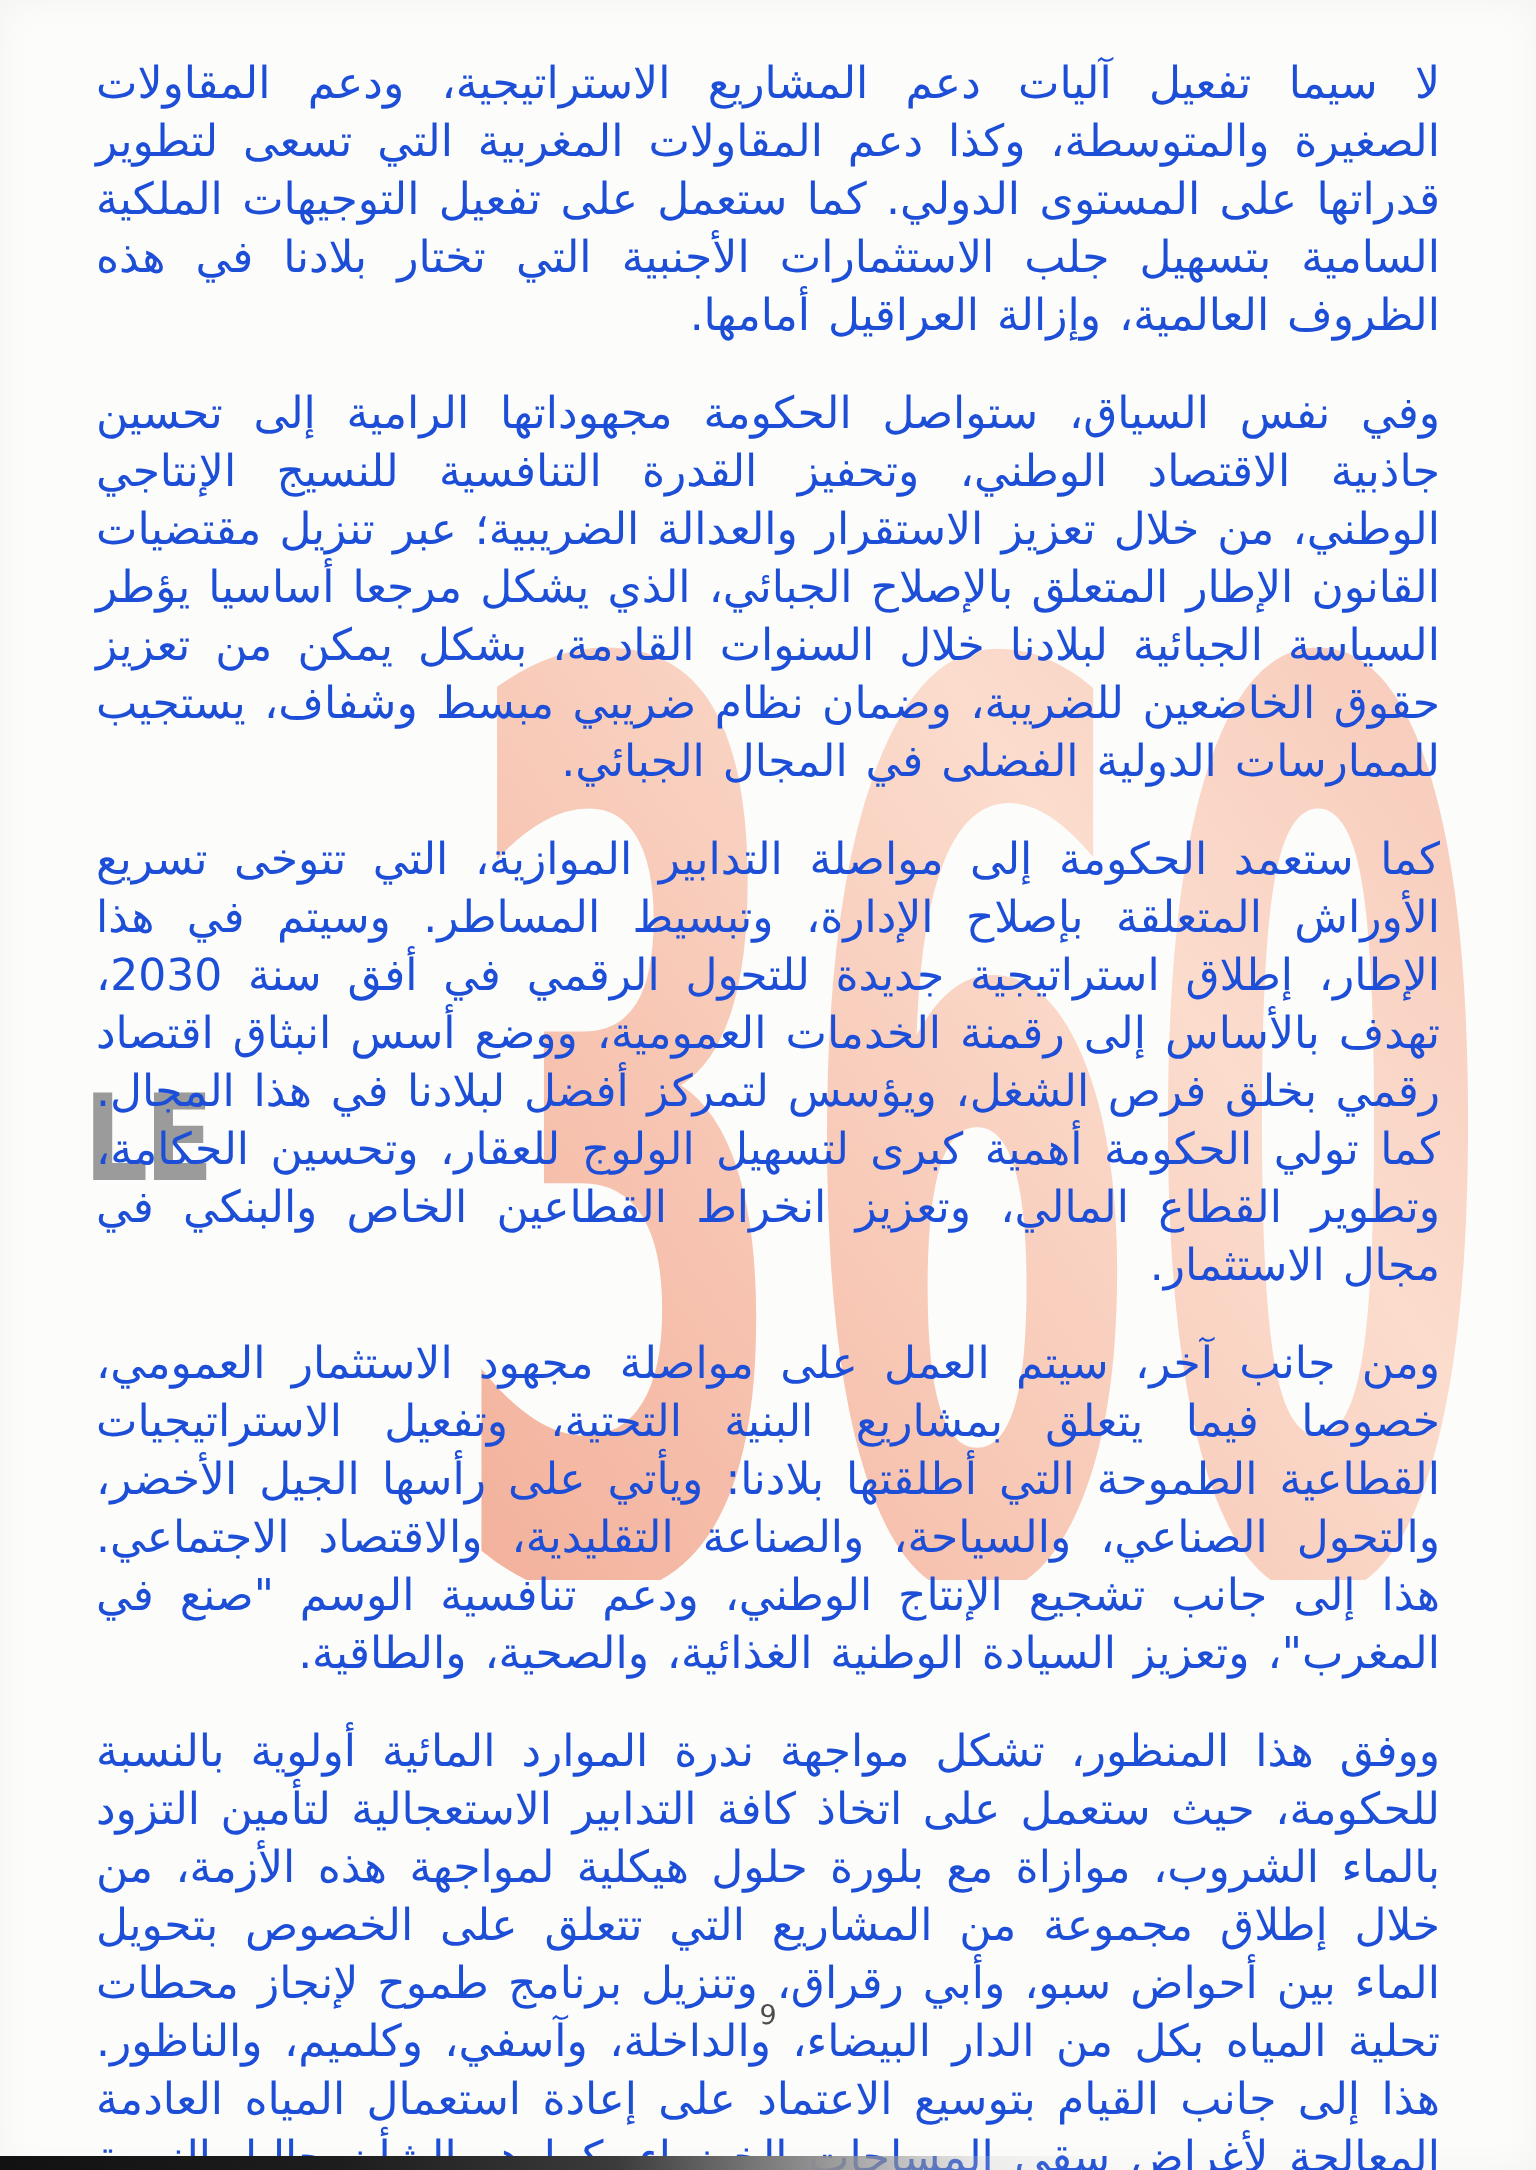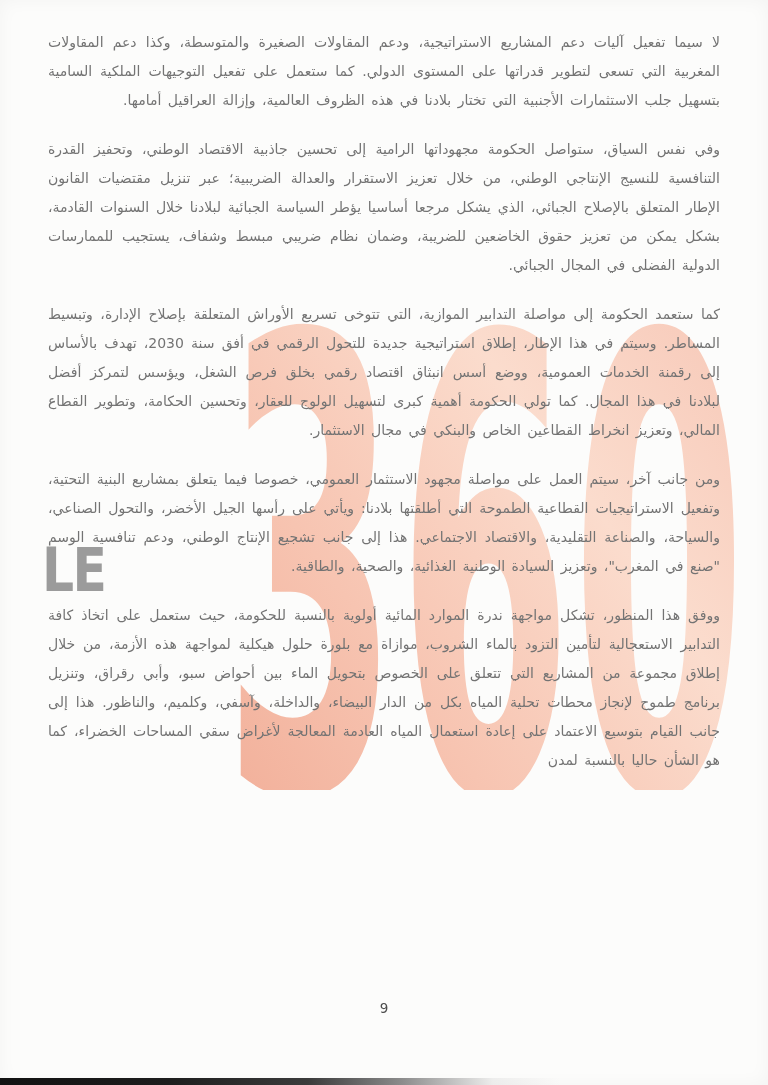--- a/index.html
+++ b/index.html
@@ -46,23 +46,23 @@
   .text-block {
     position: absolute;
     left: 48px;
     right: 48px;
     top: 28px;
     z-index: 2;
     direction: rtl;
   }
   .text-block p {
     margin: 0 0 20px 0;
-    font-size: 14px;
+    font-size: 22px;
     line-height: 29px;
-    color: #737373;
+    color: #1d4ed8;
     text-align: justify;
     text-align-last: right;
     word-spacing: 2px;
   }
   
   .page-number {
     position: absolute;
     left: 0;
     right: 0;
     top: 1000px;

